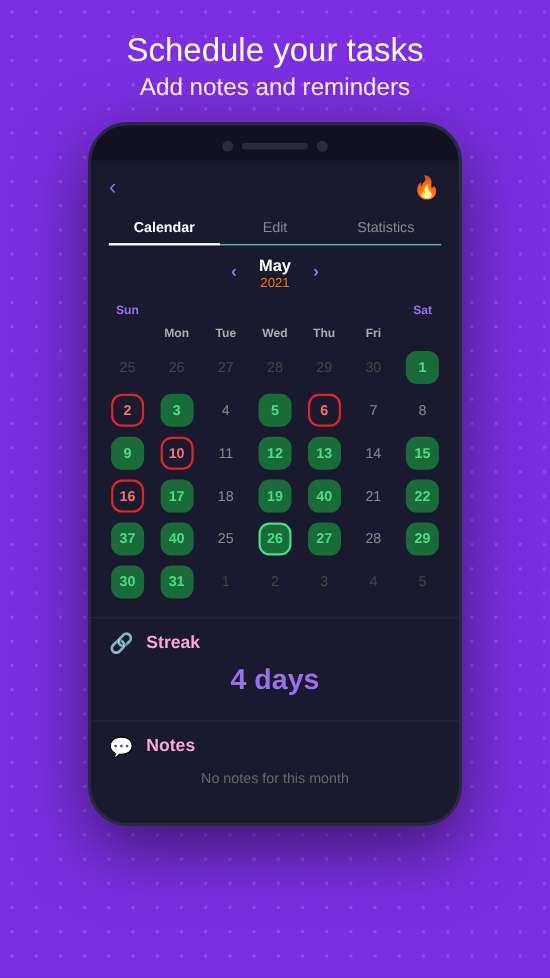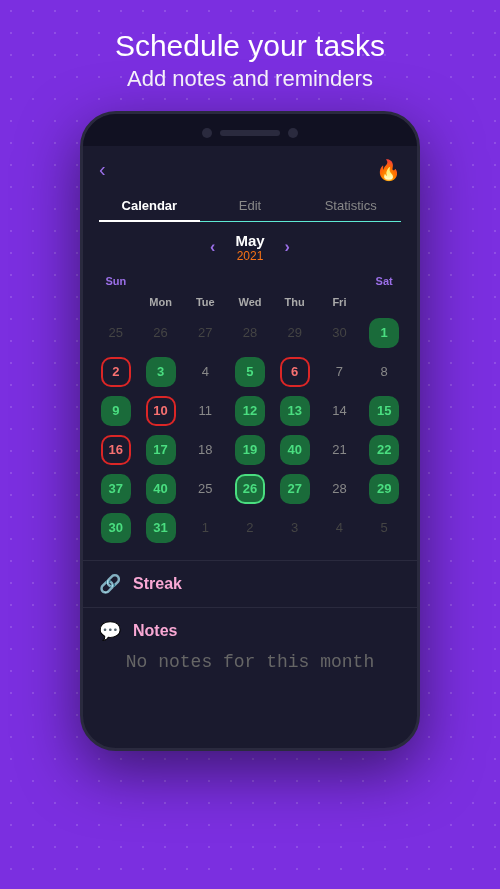--- a/index.html
+++ b/index.html
@@ -249,23 +249,22 @@
     }
 
     
     .notes-section {
       padding: 12px 16px 20px;
       border-top: 1px solid #2a2a3e;
     }
     .notes-empty {
       text-align: center;
       color: #666;
-      font-size: 18px;
+      font-size: 13px;
       padding: 10px 0 4px;
-      font-family: Liberation Mono, monospace;
     }
   </style>
 </head>
 <body>
 
 <div class="bg-pattern"></div>
 
 <div class="hero-text">
   <div class="hero-title">Schedule your tasks</div>
   <div class="hero-subtitle">Add notes and reminders</div>
@@ -442,20 +441,21 @@
             <div class="day-num other-month">5</div>
           </div>
         </div>
     </div>
 
     <div class="section">
       <div class="section-row">
         <span class="section-icon">🔗</span>
         <span class="section-label">Streak</span>
       </div>
+      <div class="streak-value">4 days</div>
     </div>
 
     <div class="notes-section">
       <div class="section-row">
         <span class="section-icon">💬</span>
         <span class="section-label">Notes</span>
       </div>
       <div class="notes-empty">No notes for this month</div>
     </div>
 

